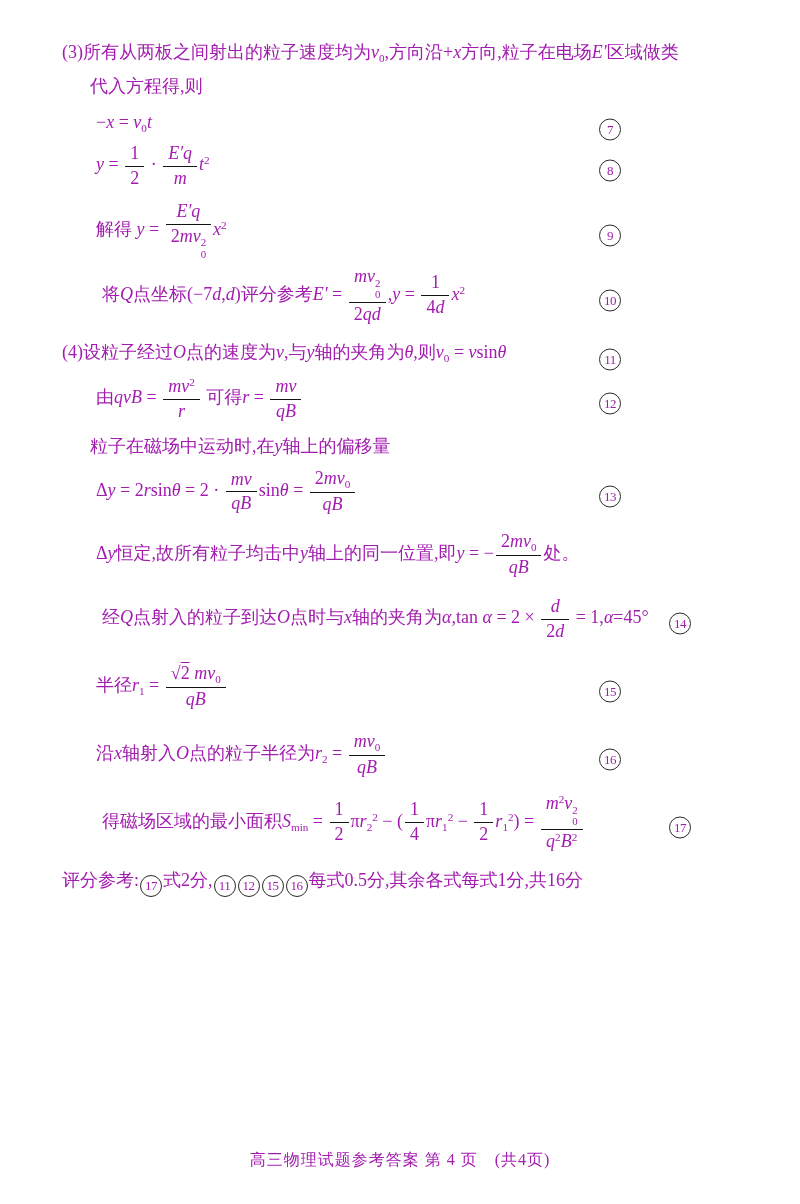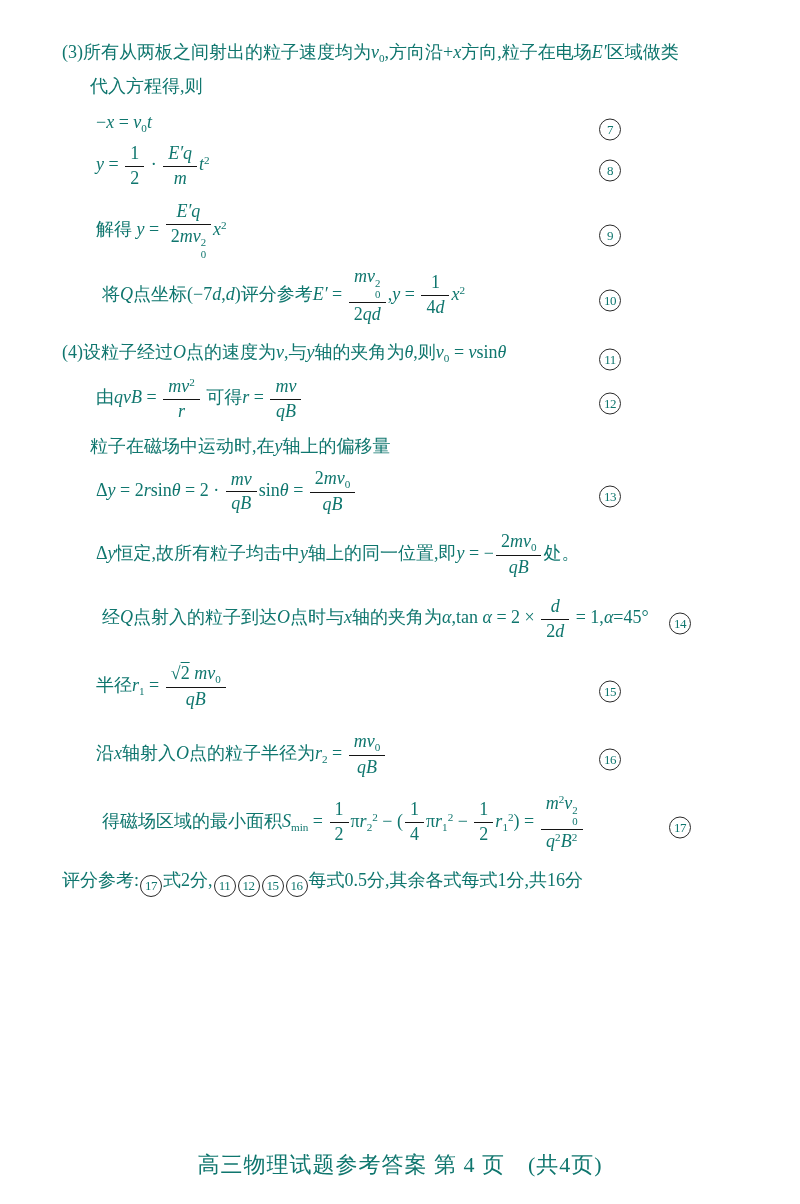--- a/index.html
+++ b/index.html
@@ -1,21 +1,21 @@
 <!DOCTYPE html>
 <html><head>
 <meta charset="utf-8">
 <style>
   html,body{margin:0;padding:0;background:#e8e8e8;}
   .page{
     position:relative;
     width:800px;height:1204px;
     background:#ffffff;
     font-family:"Liberation Serif","DejaVu Serif",serif;
-    color:#0f766e;
+    color:#a21caf;
     font-size:18px;
     overflow:hidden;
   }
   .line{
     position:absolute;left:0;width:800px;
     line-height:28px;
     white-space:nowrap;
   }
   .il-a{padding-left:62px;}   
   .il-b{padding-left:90px;}   
@@ -35,21 +35,21 @@
   .circ{
     display:inline-block;box-sizing:border-box;
     width:22px;height:22px;border:1.4px solid #2a2a2a;border-radius:50%;
     text-align:center;line-height:19px;font-size:13px;font-style:normal;
     vertical-align:-4px;margin:0 1px;letter-spacing:-0.5px;
   }
   .marker{position:absolute;left:598px;top:50%;transform:translateY(-50%);}
   .marker.far{left:668px;}
   .footer{
     position:absolute;left:0;top:1150px;width:800px;
-    text-align:center;font-size:22px;letter-spacing:1px;
+    text-align:center;font-size:16px;letter-spacing:1px;
   }
 </style>
 </head>
 <body>
 
 <div class="page">
 
   <div class="line il-a" style="top:38px"><span class="tx">(3)所有从两板之间射出的粒子速度均为</span><span class="it">v</span><span class="sb">0</span><span class="tx">,方向沿+</span><span class="it">x</span><span class="tx">方向,粒子在电场</span><span class="it">E′</span><span class="tx">区域做类</span></div>
   <div class="line il-b" style="top:72px"><span class="tx">代入方程得,则</span></div>
 

